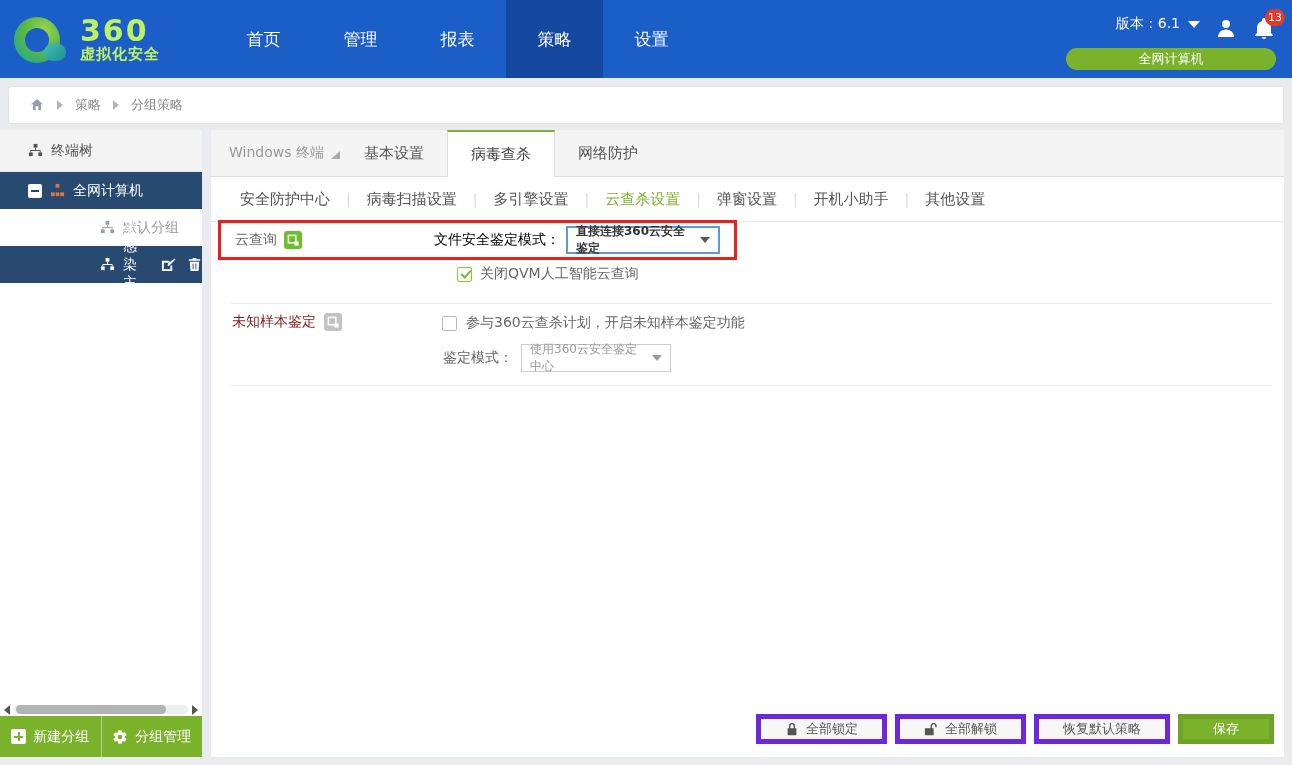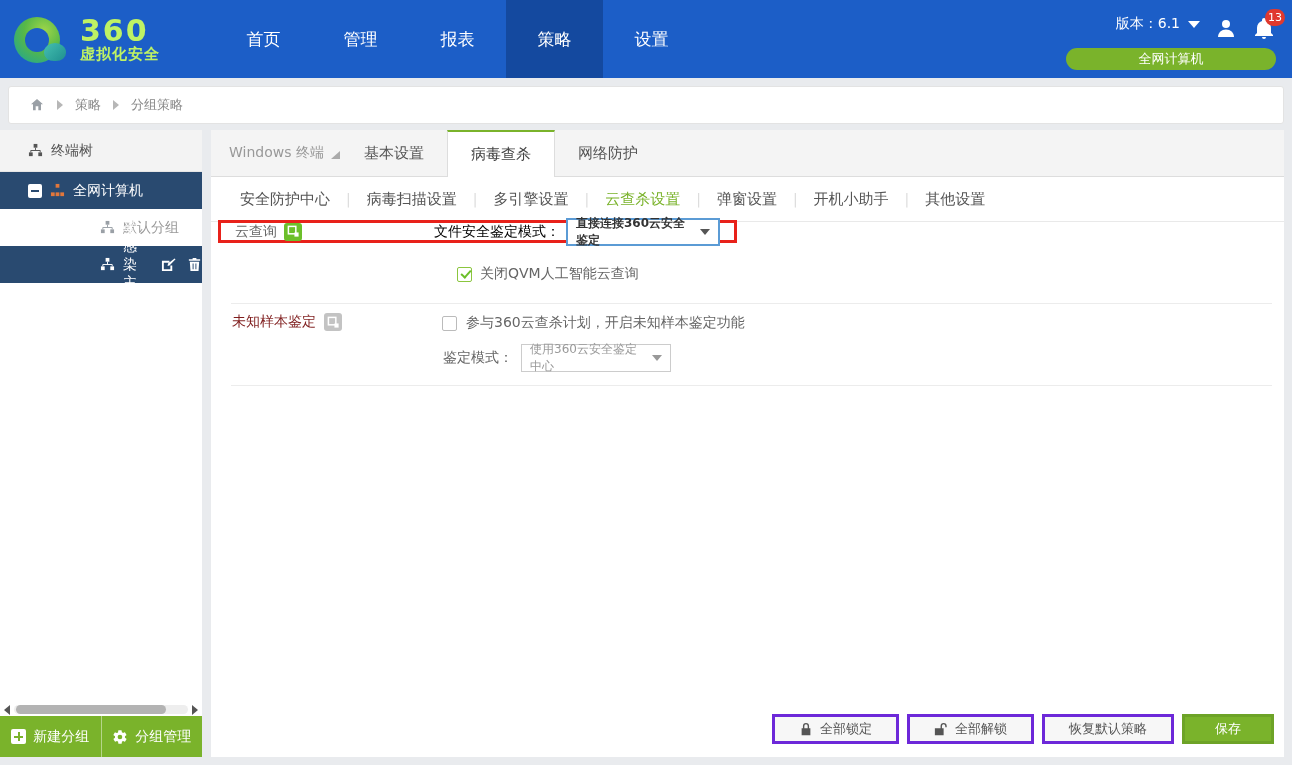--- a/index.html
+++ b/index.html
@@ -78,21 +78,21 @@
   .tab.active { background:#fff; border-left:1px solid #ddd; border-right:1px solid #ddd; border-top:2px solid #7ab32b;
     margin-bottom:-1px; color:#444; }
   .subtabs { position:absolute; left:0; top:47px; width:1073px; height:45px; background:#fff; border-bottom:1px solid #e9e9e9;
     display:flex; align-items:center; padding-left:29px; font-size:15px; color:#555; }
   .subtab { position:relative; height:45px; display:flex; align-items:center; padding:0 16px; cursor:pointer; }
   .subtab:first-child { padding-left:0; }
   .subtab.active { color:#7ab32b; }
   .subtab.active::after { content:""; position:absolute; left:8px; right:8px; bottom:0; height:2px; background:#7ab32b; }
   .subtab-sep { color:#ddd; font-size:14px; }
 
-  .annotation-box { position:absolute; left:7px; top:90px; width:519px; height:23px; border:3px solid #e8211a;
+  .annotation-box { position:absolute; left:7px; top:90px; width:519px; height:40px; border:3px solid #e8211a;
     display:flex; align-items:center; pointer-events:none; }
   .annotation-box > * { pointer-events:auto; }
   .cq-cell { width:213px; display:flex; align-items:center; gap:7px; padding-left:14px; font-size:14px; color:#666; }
   .mode-label { font-size:14px; color:#000000; }
   .inherit-icon { width:18px; height:18px; border-radius:3px; display:flex; align-items:center; justify-content:center; cursor:pointer; }
   .inherit-icon.green { background:#6cbf2a; }
   .inherit-icon.gray { background:#c3c3c3; }
   .inherit-icon svg { width:13px; height:13px; display:block; }
   .select { height:28px; background:#fff; border:1px solid #ccc; display:flex; align-items:center; font-size:14px; color:#333;
     padding:0 8px; cursor:pointer; gap:8px; }
@@ -108,21 +108,21 @@
     border-left:2px solid #6cbf2a; border-bottom:2px solid #6cbf2a; transform:rotate(-48deg); }
   .divider { position:absolute; left:20px; right:12px; height:1px; background:#ececec; }
   .d1 { top:173px; } .d2 { top:255px; }
 
   .unknown-label { position:absolute; left:21px; top:183px; display:flex; align-items:center; gap:8px; font-size:14px; color:#7f1d1d; }
   .unknown-check-row { position:absolute; left:231px; top:184px; display:flex; align-items:center; gap:9px; font-size:14px; color:#666; cursor:pointer; }
   .mode-row { position:absolute; left:232px; top:214px; display:flex; align-items:center; gap:8px; font-size:14px; color:#666; }
   .mode-row .select { width:150px; }
 
   .footer-btns { position:absolute; right:10px; bottom:13px; display:flex; gap:8px; }
-  .btn { height:30px; background:#f7f7f7; border:3px solid #6d28d9; font-size:13px; color:#555; display:flex; align-items:center;
+  .btn { height:30px; background:#f7f7f7; border:5px solid #6d28d9; font-size:13px; color:#555; display:flex; align-items:center;
     justify-content:center; gap:7px; cursor:pointer; padding:0 24px; }
   .btn svg { width:14px; height:14px; fill:#555; }
   .btn.primary { background:#7ab32b; border-color:#6da327; color:#fff; padding:0 30px; }
 </style>
 </head>
 <body>
 
 <div class="page">
 
   <div class="header">

